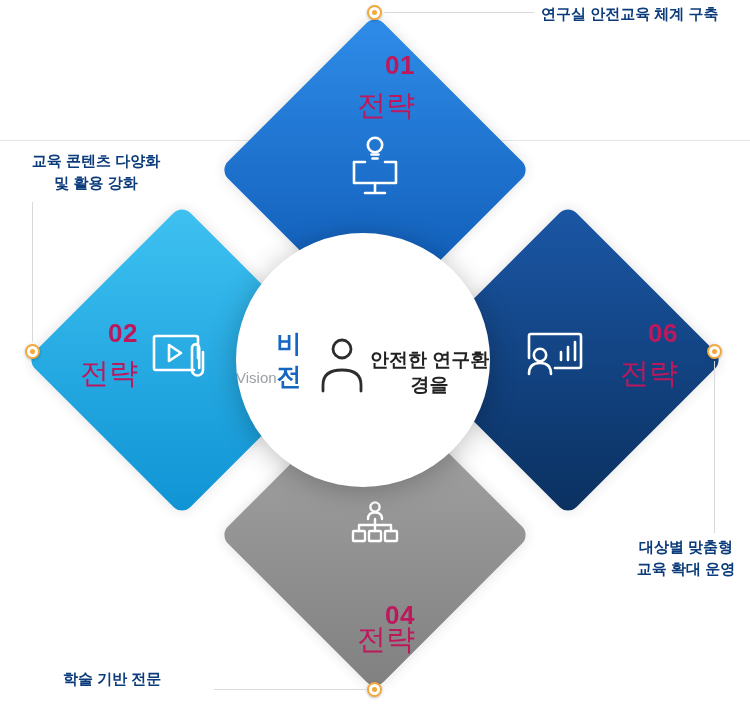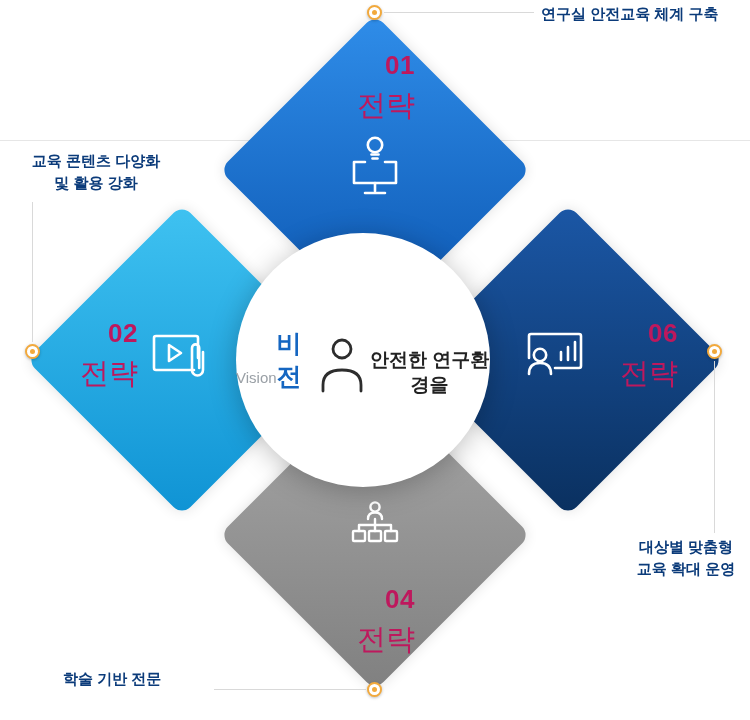--- a/index.html
+++ b/index.html
@@ -28,21 +28,21 @@
   .i1 { left: 344px; top: 134px; }
 
   .n2 { left: 62px;  top: 318px; width: 76px; }
   .k2 { left: 62px;  top: 354px; width: 76px; }
   .i2 { left: 148px; top: 328px; }
 
   .n3 { left: 602px; top: 318px; width: 76px; }
   .k3 { left: 602px; top: 354px; width: 76px; }
   .i3 { left: 522px; top: 326px; }
 
-  .n4 { left: 335px; top: 584px; width: 80px; }
+  .n4 { left: 335px; top: 600px; width: 80px; }
   .k4 { left: 335px; top: 620px; width: 80px; }
   .i4 { left: 346px; top: 500px; }
 
   
   .vision { position: absolute; left: 236px; top: 233px; width: 254px; height: 254px; border-radius: 50%;
             background: #fff; box-shadow: 0 4px 28px rgba(0,0,0,.25); z-index: 3;
             display: flex; align-items: center; }
   .ven  { margin-top: 34px; font-size: 15px; color: #9aa0a6; }
   .vko  { margin-top: 0; font-size: 25px; font-weight: 700; color: #1566c1; }
   .vicon{ margin-top: 13px; line-height: 0; }

